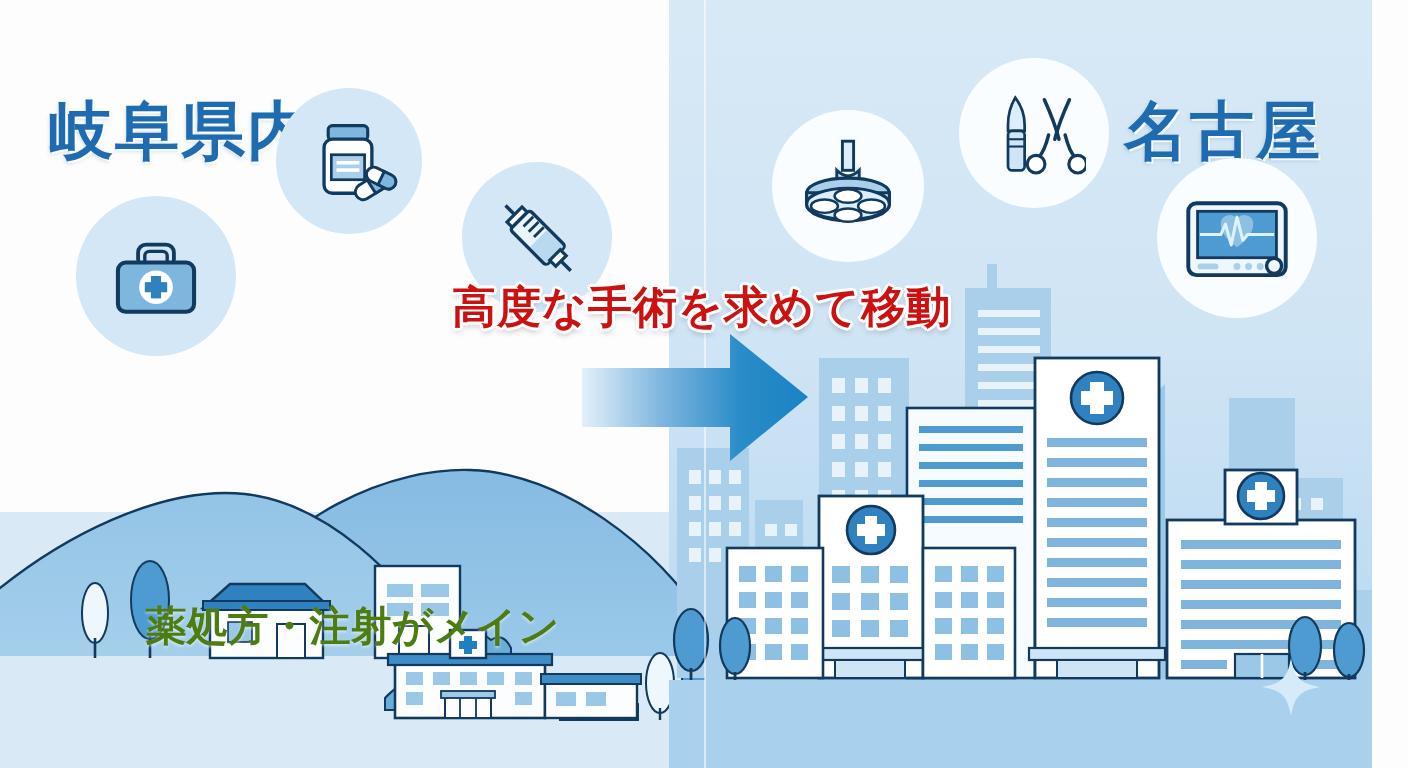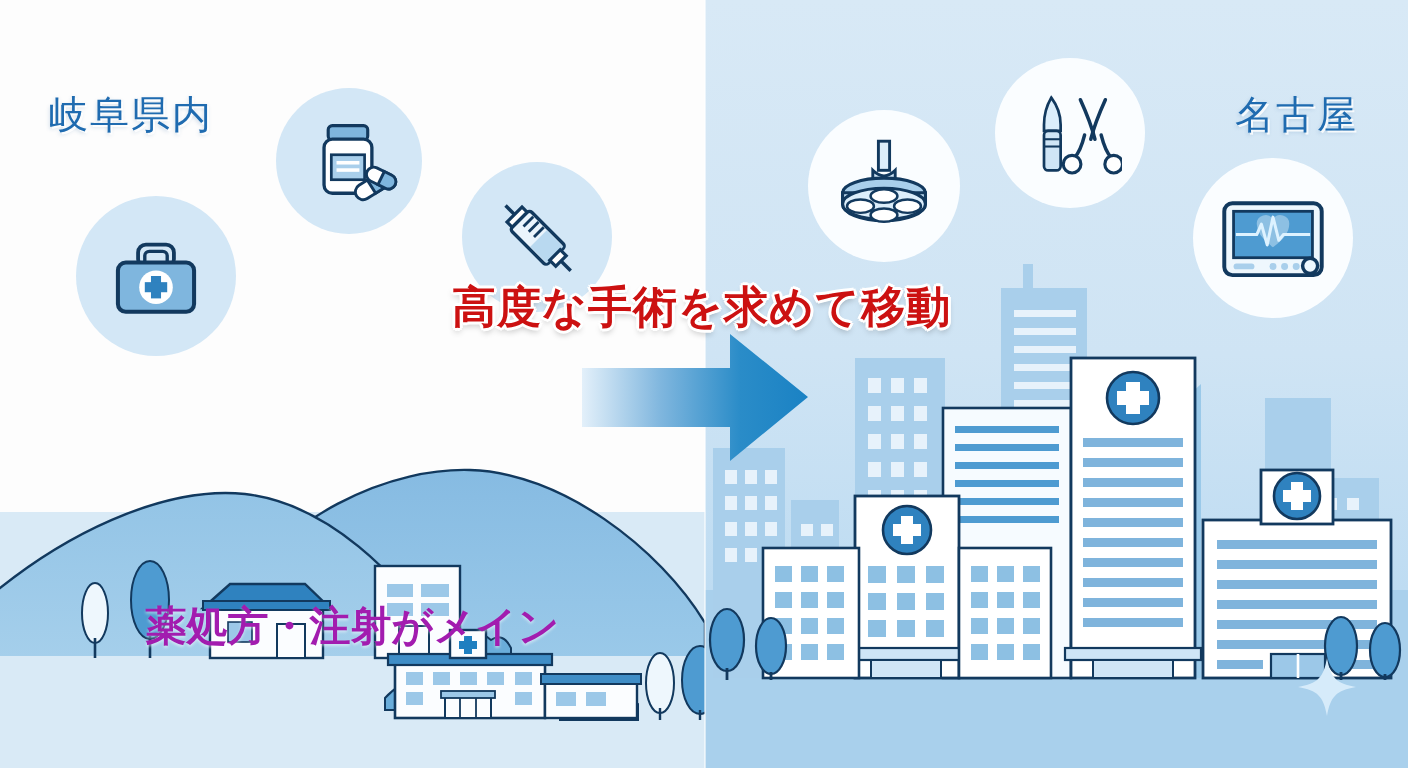--- a/index.html
+++ b/index.html
@@ -10,41 +10,41 @@
   }
   #stage {
     position: relative;
     width: 1408px; height: 768px;
     background: #fdfdfd;
     overflow: hidden;
   }
   
   .panel { position: absolute; top: 0; height: 768px; }
   #panel-left  { left: 0;   width: 705px; background: #fdfdfd; }
-  #panel-right { left: 705px; width: 703px; background: #fde047; }
+  #panel-right { left: 669px; width: 703px; background: #fde047; }
 
   #panel-left .ground {
     position: absolute; left: 0; bottom: 0; width: 100%; height: 256px;
     background: #d9eaf6;
   }
   #panel-right .ground {
     position: absolute; left: 0; bottom: 0; width: 100%; height: 178px;
     background: #a9d0ec;
   }
   #panel-right .sky-wash {
     position:absolute; left:0; top:0; width:100%; height:590px;
     background: linear-gradient(180deg,#d8e9f6 0%, #cfe4f4 60%, #bedcf2 100%);
   }
 
   
   .region-title {
     position: absolute;
     font-family: "DejaVu Sans", sans-serif;
-    font-weight: normal;
-    font-size: 39px;
+    font-weight: bold;
+    font-size: 64px;
     letter-spacing: 2px;
     color: #1f6bb0;
     text-shadow: 2px 2px 0 rgba(255,255,255,.85), 0 2px 4px rgba(30,90,150,.25);
     white-space: nowrap;
     padding-left: 17px;
   }
   #title-left  { left: 32px;  top: 88px; }
   #title-right { right: 50px; top: 88px; }
 
   
@@ -78,21 +78,21 @@
   .badge-wh { background: #fafdff; }
 
   
   .caption {
     position: absolute;
     text-align: center;
     font-family: "DejaVu Sans", sans-serif;
     font-weight: bold;
     font-size: 41px;
     line-height: 1.28;
-    color: #a21caf;
+    color: #4d7c0f;
     white-space: nowrap;
     text-shadow: 0 2px 3px rgba(255,255,255,.5);
     z-index: 35;
   }
   #caption-left  { left: 0;   top: 600px; width: 705px; }
   .caption .line2 { display: block; }
 
   
   .scene { position: absolute; left: 0; bottom: 0; width: 100%; }
   #left-scene  { height: 360px; z-index: 10; }

